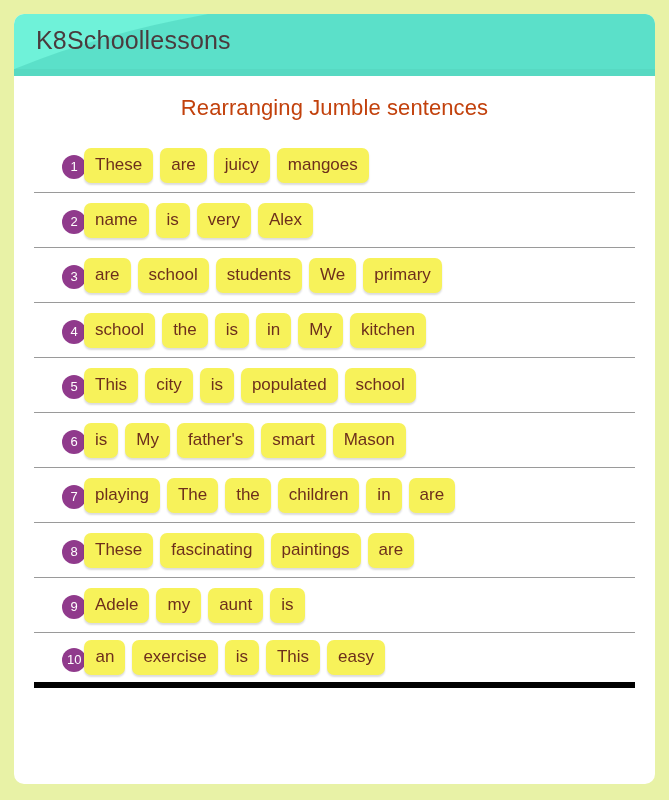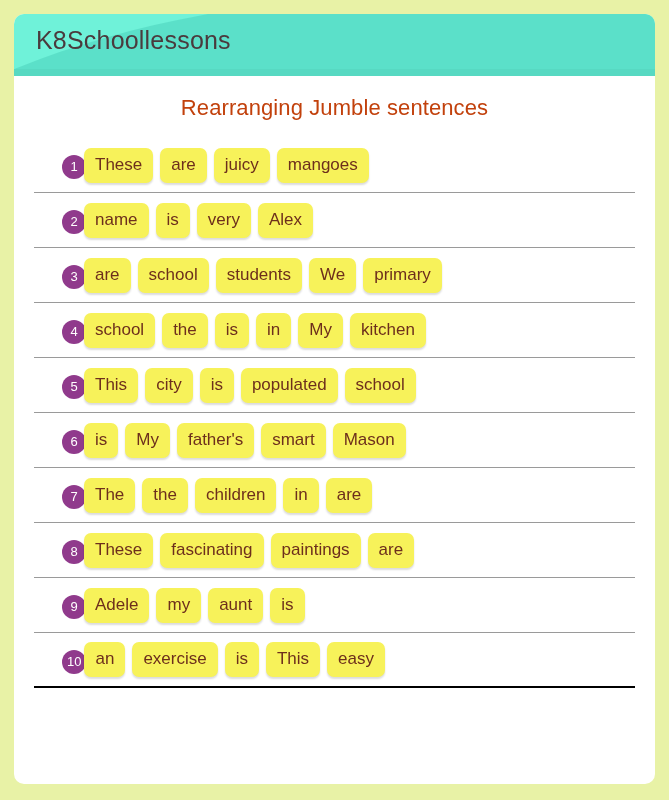--- a/index.html
+++ b/index.html
@@ -83,21 +83,21 @@
     margin-top: 19px;
   }
   .row {
     display: flex;
     align-items: center;
     height: 55px;
     border-bottom: 1px solid #9a9a9a;
     padding-left: 28px;
     box-sizing: border-box;
   }
-  .row:last-child { border-bottom: 2px solid #000000; }
+  .row:last-child { border-bottom: 6px solid #000000; }
 
   .badge {
     flex: 0 0 auto;
     min-width: 24px;
     height: 24px;
     padding: 0 5px;
     box-sizing: border-box;
     background: #903a8c;
     color: #ffffff;
     border-radius: 14px;
@@ -200,20 +200,21 @@
               <div class="chip">is</div>
               <div class="chip">My</div>
               <div class="chip">father's</div>
               <div class="chip">smart</div>
               <div class="chip">Mason</div>
             </div>
           </div>
           <div class="row">
             <div class="badge">7</div>
             <div class="chips">
+              <div class="chip">playing</div>
               <div class="chip">The</div>
               <div class="chip">the</div>
               <div class="chip">children</div>
               <div class="chip">in</div>
               <div class="chip">are</div>
             </div>
           </div>
           <div class="row">
             <div class="badge">8</div>
             <div class="chips">

